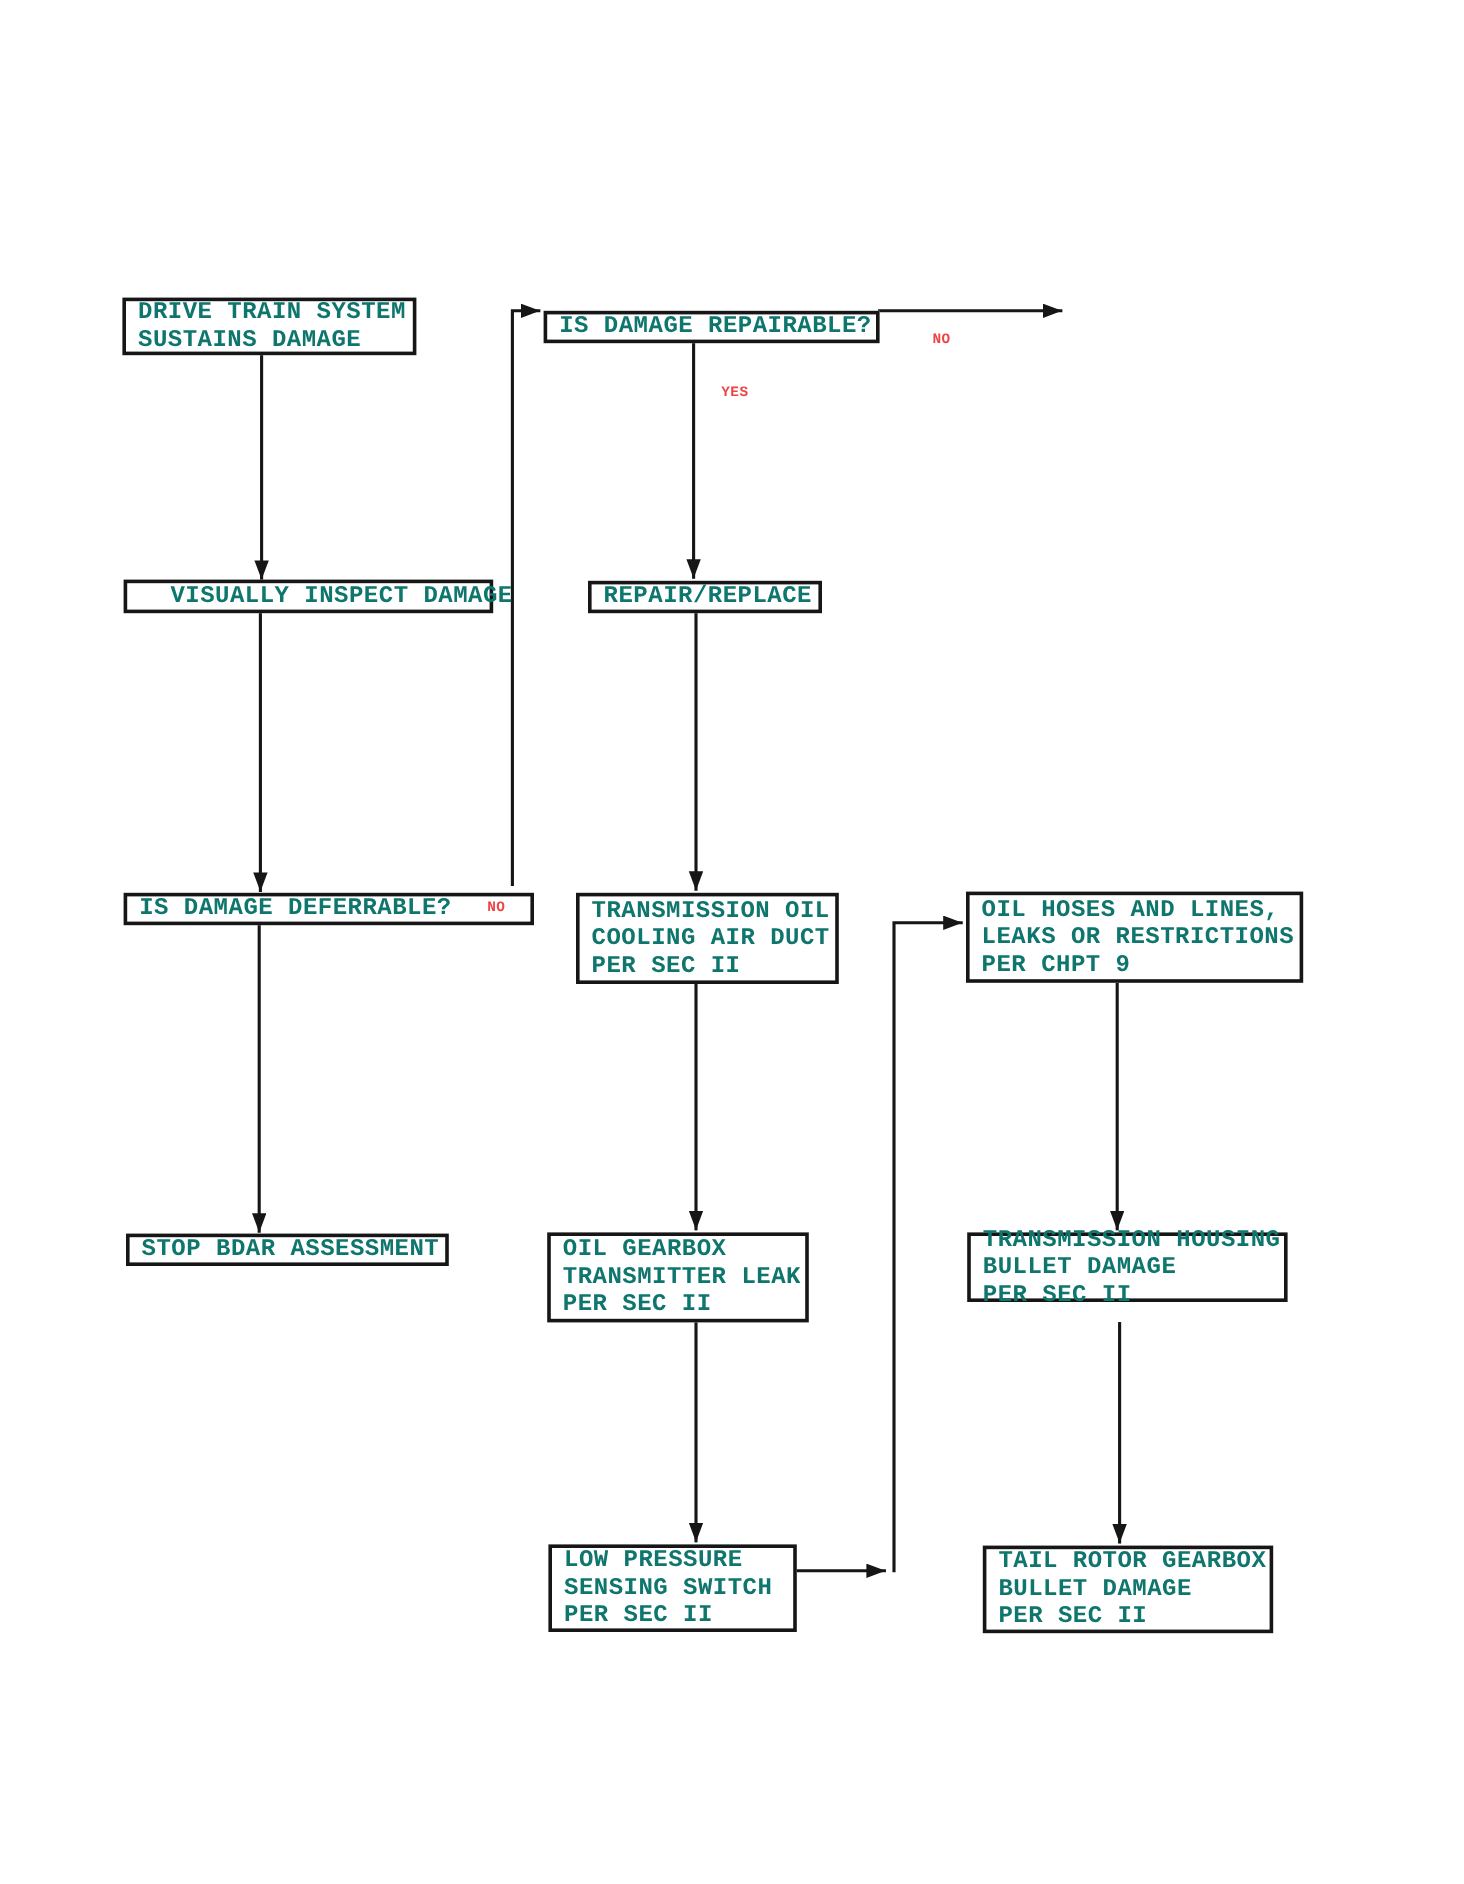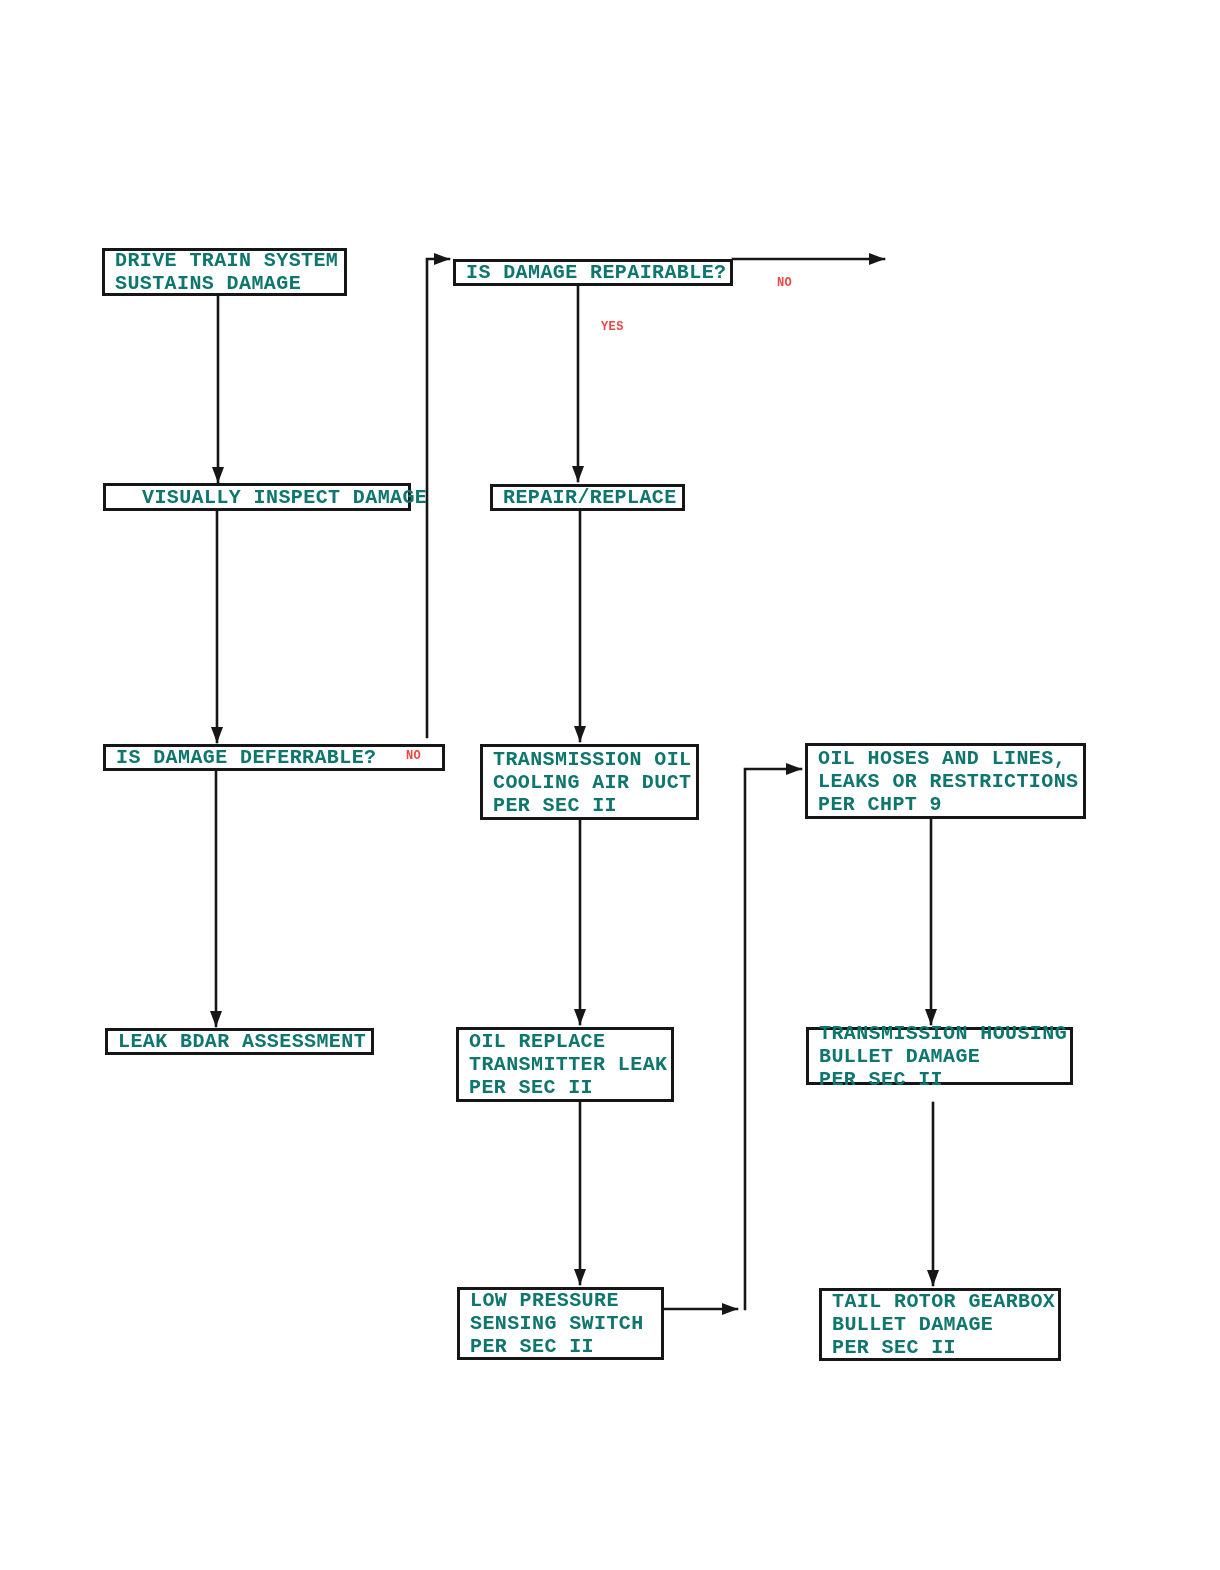--- a/index.html
+++ b/index.html
@@ -61,23 +61,23 @@
   <div class="node" style="left:103px;top:744px;width:342px;height:27px;">IS DAMAGE DEFERRABLE?</div>
 
   <div class="node" style="left:480px;top:744px;width:219px;height:76px;">TRANSMISSION OIL
 COOLING AIR DUCT
 PER SEC II</div>
 
   <div class="node" style="left:805px;top:743px;width:281px;height:76px;">OIL HOSES AND LINES,
 LEAKS OR RESTRICTIONS
 PER CHPT 9</div>
 
-  <div class="node" style="left:105px;top:1028px;width:269px;height:27px;">LEAK BDAR ASSESSMENT</div>
+  <div class="node" style="left:105px;top:1028px;width:269px;height:27px;">STOP BDAR ASSESSMENT</div>
 
-  <div class="node" style="left:456px;top:1027px;width:218px;height:75px;">OIL REPLACE
+  <div class="node" style="left:456px;top:1027px;width:218px;height:75px;">OIL GEARBOX
 TRANSMITTER LEAK
 PER SEC II</div>
 
   <div class="node" style="left:806px;top:1027px;width:267px;height:58px;">TRANSMISSION HOUSING
 BULLET DAMAGE
 PER SEC II</div>
 
   <div class="node" style="left:457px;top:1287px;width:207px;height:73px;">LOW PRESSURE
 SENSING SWITCH
 PER SEC II</div>

